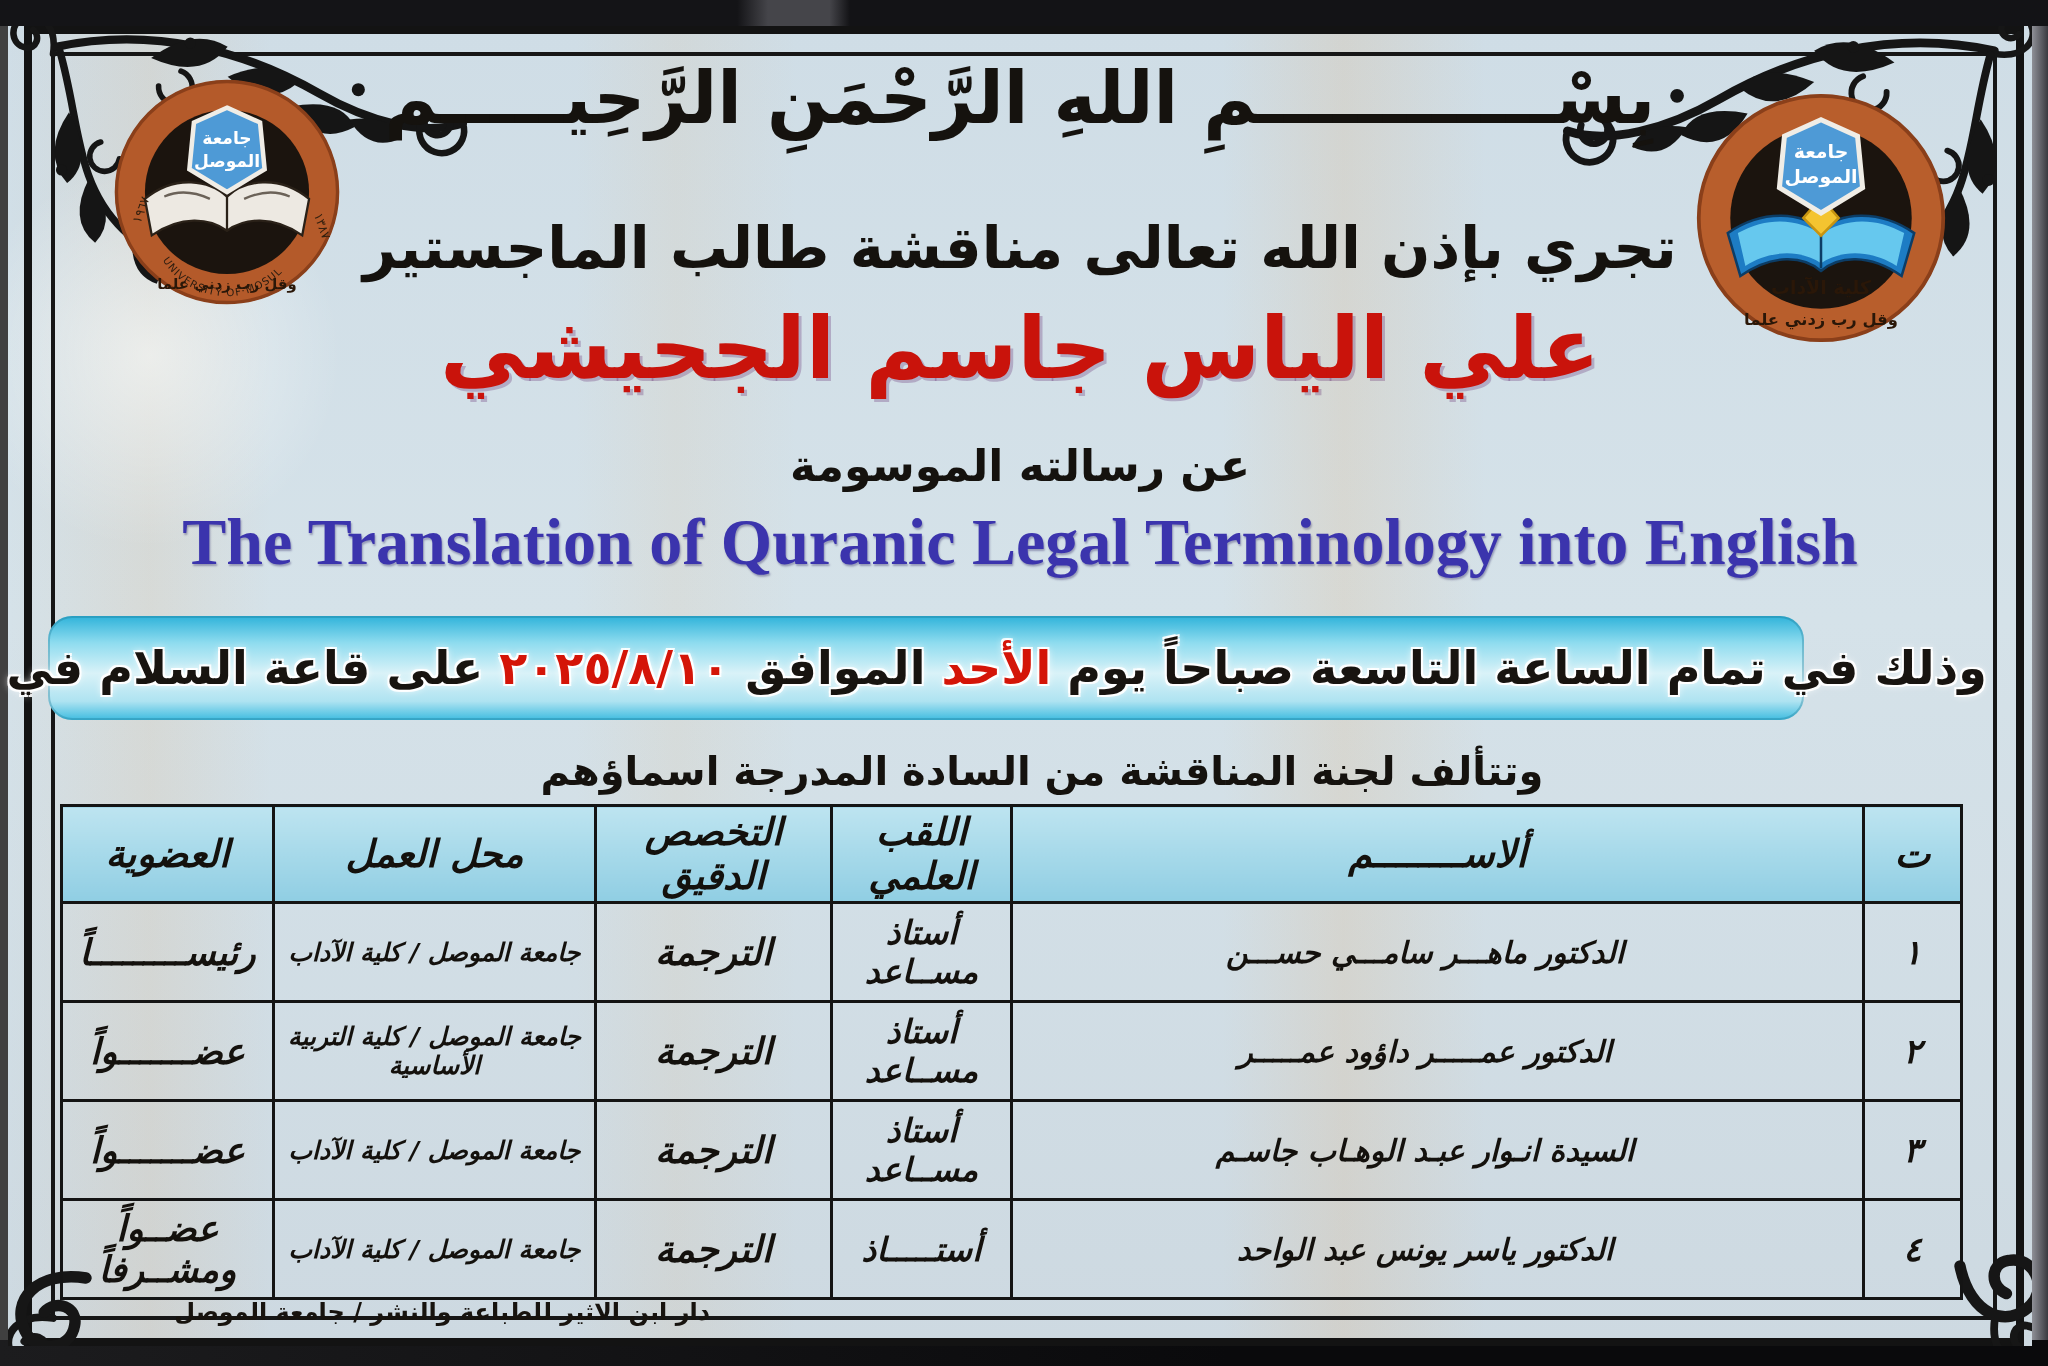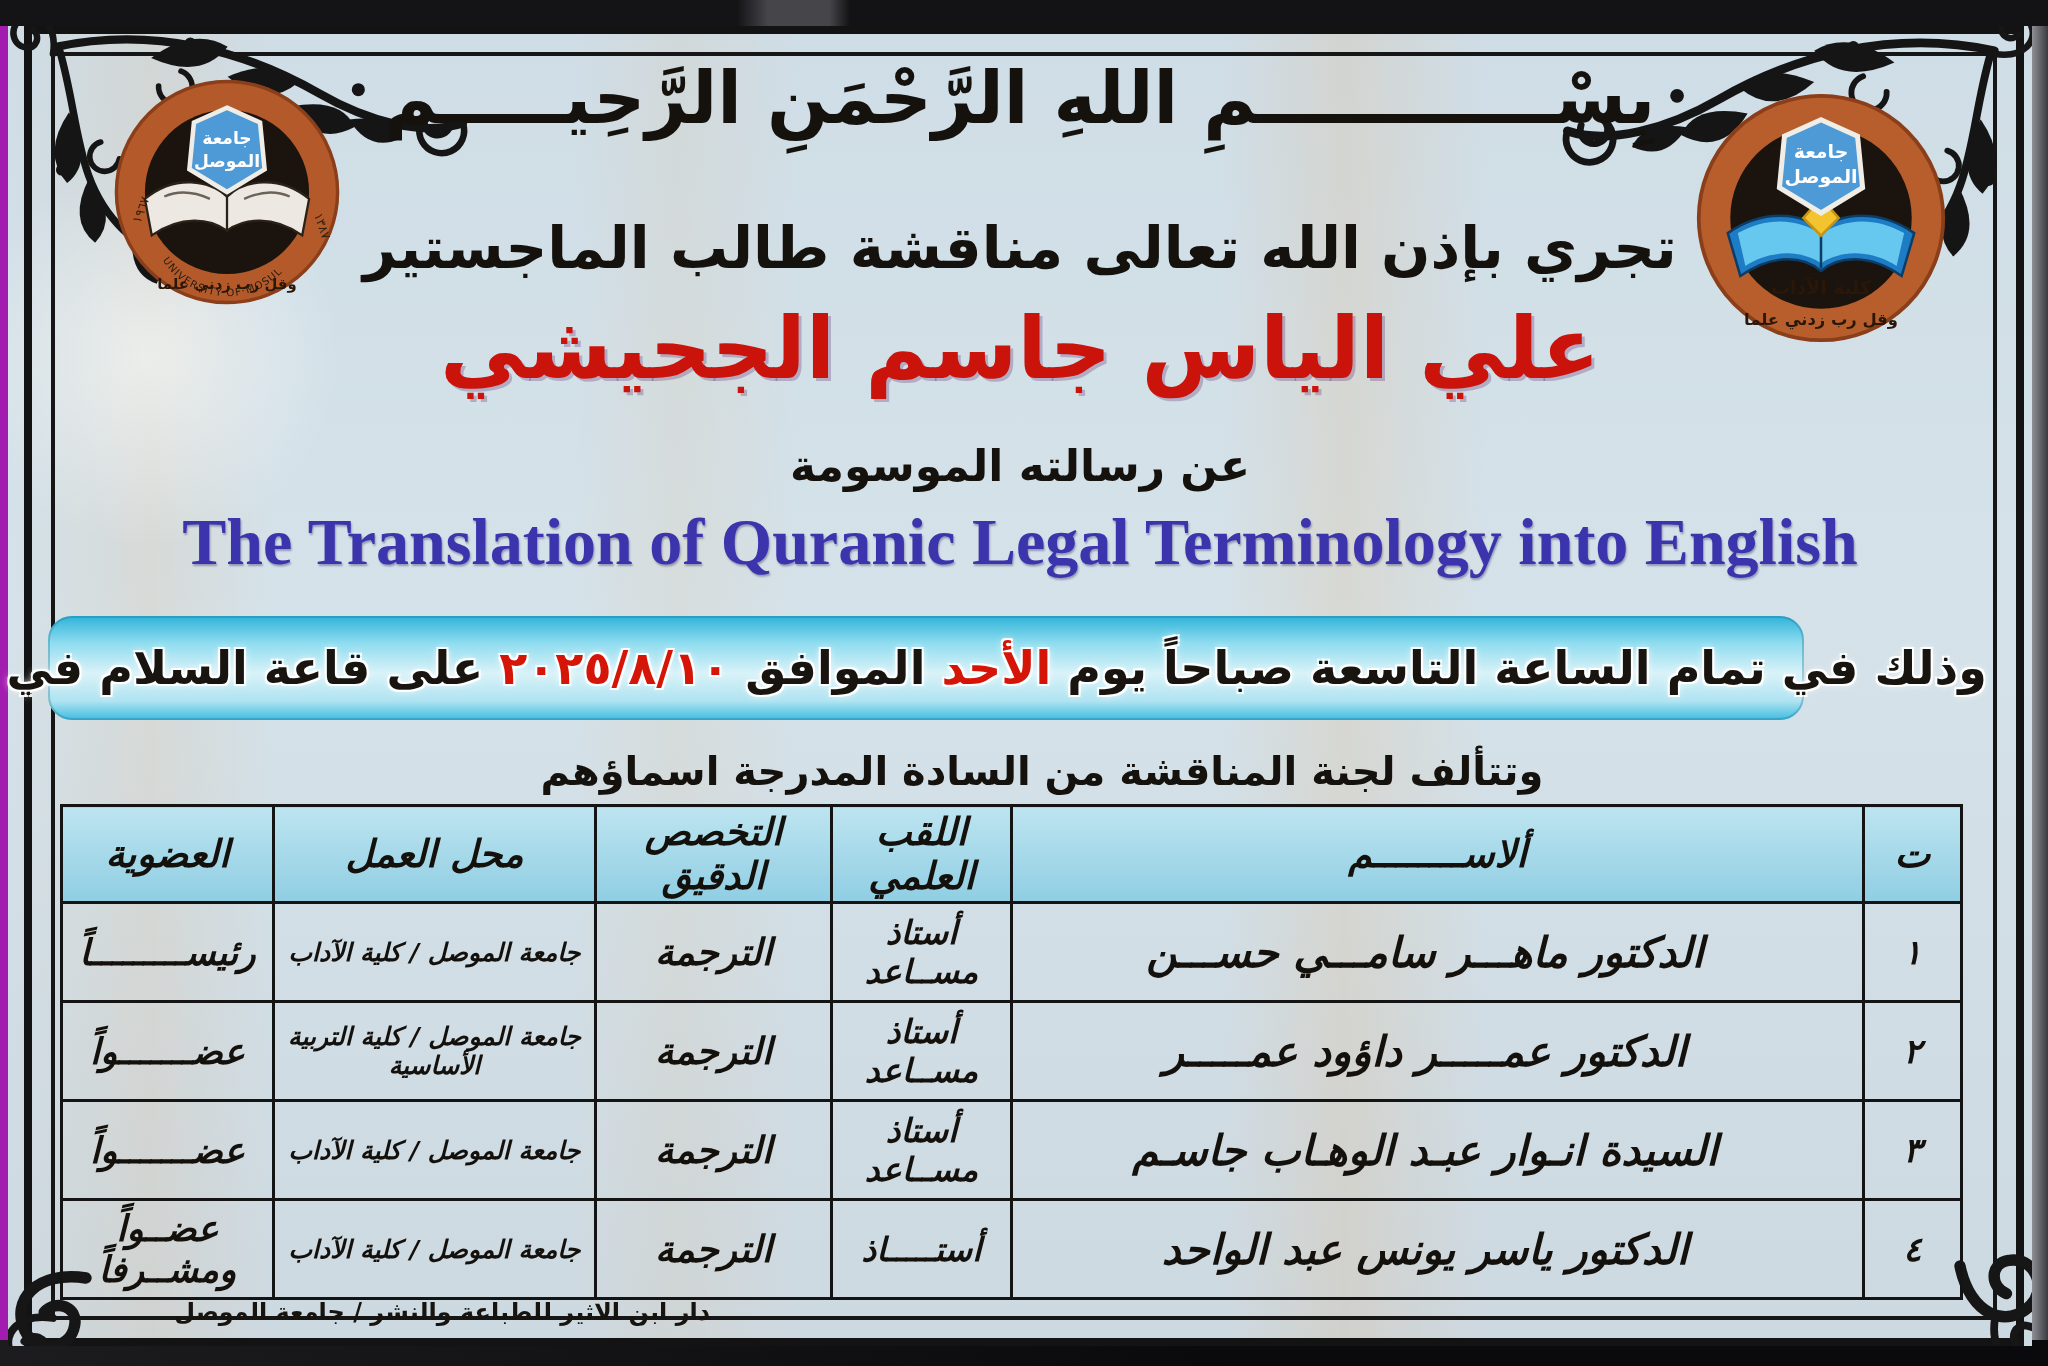--- a/index.html
+++ b/index.html
@@ -1,16 +1,16 @@
 <!DOCTYPE html>
 <html lang="ar"><head>
 <meta charset="utf-8">
 <style>
   html,body{margin:0;padding:0;background:#000;}
-  .photo{position:relative;width:2048px;height:1366px;background:#a21caf;overflow:hidden;
+  .photo{position:relative;width:2048px;height:1366px;background:#404040;overflow:hidden;
          font-family:"DejaVu Sans",sans-serif;}
   
   .bezel-top{position:absolute;left:0;top:0;width:2048px;height:26px;
     background:linear-gradient(90deg,#141417 0%,#141417 36%,#45454a 37.5%,#45454a 40.5%,#131316 41.5%,#131316 100%);}
   .bezel-bottom{position:absolute;left:0;top:1340px;width:2048px;height:26px;
     background:linear-gradient(90deg,#1c1c1e,#0a0a0c 60%);}
   .edge-right{position:absolute;left:2032px;top:26px;width:16px;height:1314px;
     background:linear-gradient(90deg,#8f9097,#3a3a40);}
   
   .poster{position:absolute;left:8px;top:26px;width:2024px;height:1320px;
@@ -46,21 +46,21 @@
   .committee{top:722px;font-size:40px;font-weight:bold;margin-left:22px;}
   
   table.panel{position:absolute;left:52px;top:778px;width:1900px;border-collapse:collapse;
     direction:rtl;table-layout:fixed;}
   table.panel th,table.panel td{border:3px solid #141414;vertical-align:middle;
     color:#14110d;overflow:hidden;font-style:italic;}
   table.panel th{height:92px;font-size:38px;font-weight:bold;
     background:linear-gradient(180deg,#bde4f0,#90cee3);}
   table.panel td{height:94px;text-align:center;font-weight:bold;margin-left:47px;}
   td.c-no{font-size:34px;font-weight:normal;}
-  td.c-name{font-size:42px;text-align:right;padding-right:26px;}
+  td.c-name{font-size:30px;text-align:right;padding-right:26px;}
   td.c-title{font-size:33px;}
   td.c-spec{font-size:37px;}
   td.c-work{font-size:25px;}
   td.c-memb{font-size:36px;}
   .footer{position:absolute;left:62px;top:1272px;width:640px;text-align:right;direction:rtl;
     font-size:24px;font-weight:bold;color:#17130e;}
   
   .logo{position:absolute;}
   .logo-left{left:105px;top:52px;width:228px;height:228px;}
   .logo-right{left:1687px;top:66px;width:252px;height:252px;}

